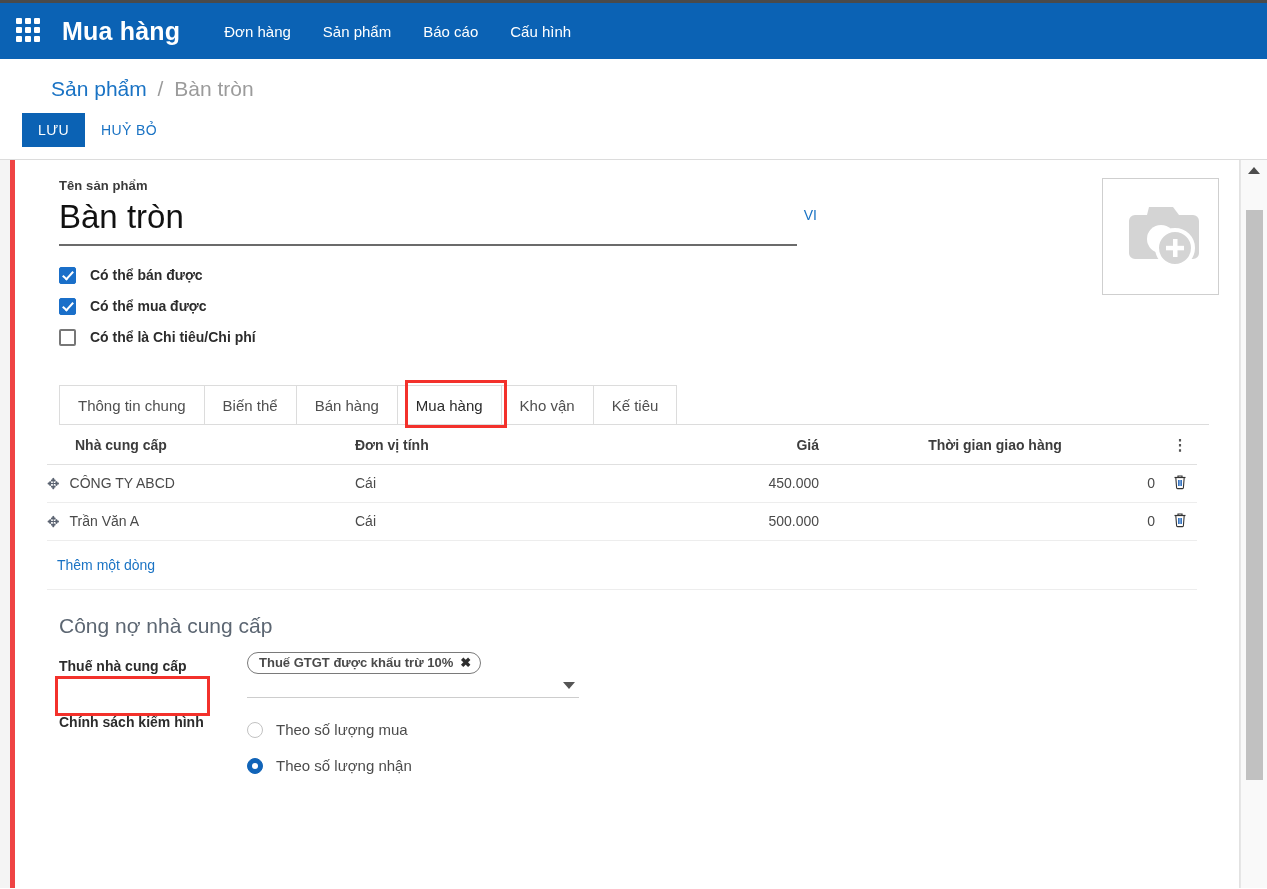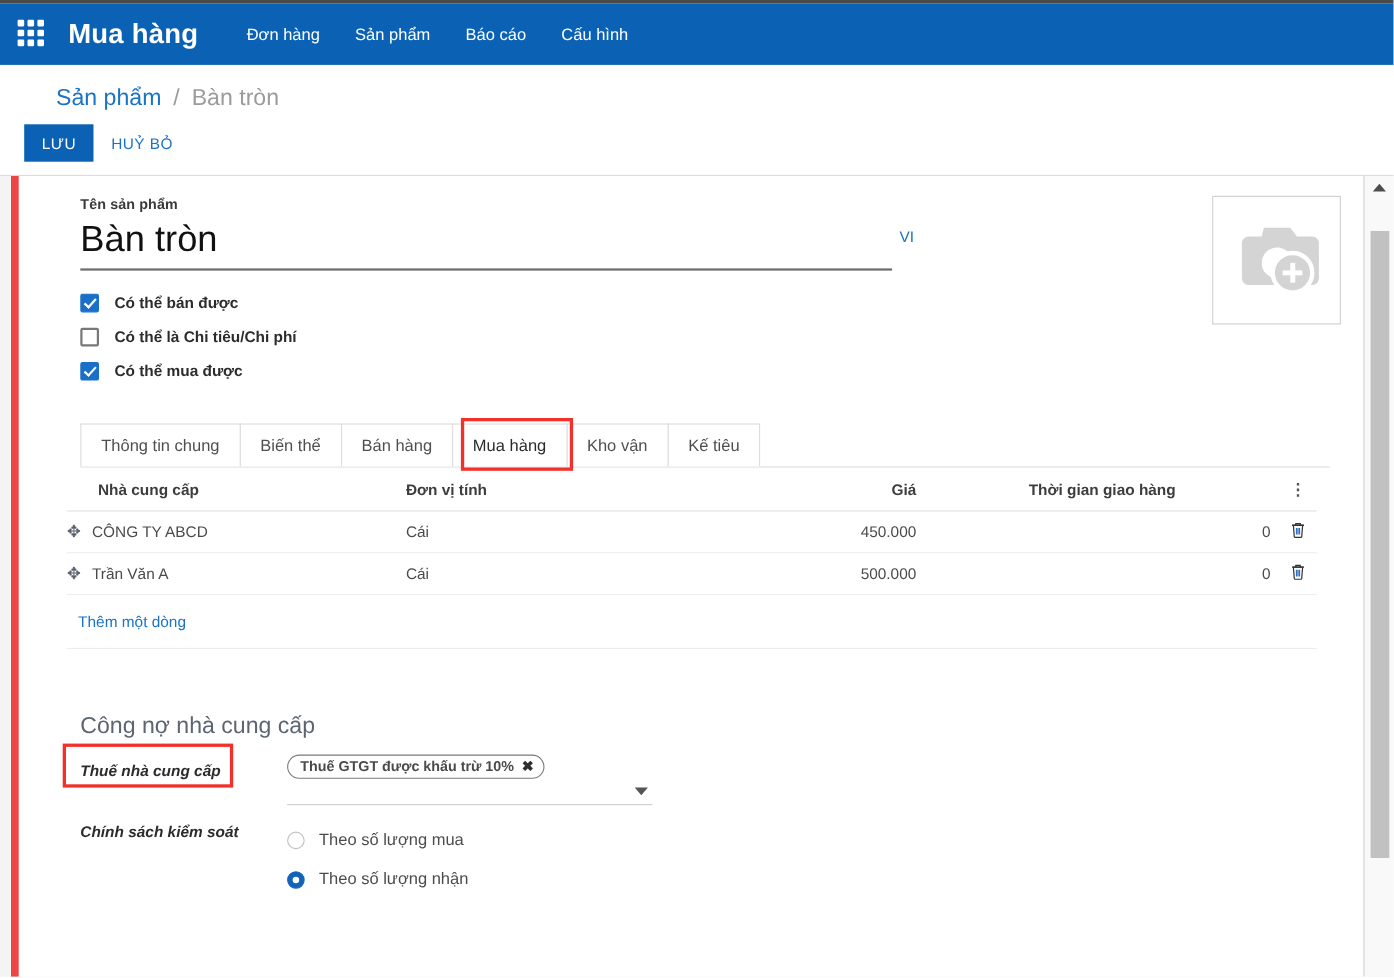--- a/index.html
+++ b/index.html
@@ -105,23 +105,23 @@
     margin-top: 12px;
     height: 729px;
     background: #f4f4f4;
     border-top: 1px solid #dcdcdc;
     overflow: hidden;
   }
   .sheet {
     position: absolute;
     top: 0; left: 10px; right: 27px; bottom: 0;
     background: #fff;
-    border-left: 7px solid #ef4444;
+    border-left: 5px solid #ef4444;
     border-right: 1px solid #e2e2e2;
-    padding: 18px 0 0 16px;
+    padding: 18px 0 0 4px;
     overflow: hidden;
   }
   .sheet-inner { padding: 0 30px 0 40px; position: relative; }
 
   
   .scrollbar {
     position: absolute;
     top: 0; right: 0;
     width: 27px; height: 100%;
     background: #f9f9f9;
@@ -298,36 +298,35 @@
     cursor: pointer;
     display: inline-block;
     padding: 4px 8px 4px 10px;
   }
   #add-hl { left: 40px; top: 516px; width: 155px; height: 40px; }
 
   
   .section-title {
     font-size: 21px;
     color: #5c6672;
-    margin-top: 58px;
+    margin-top: 24px;
     margin-bottom: 14px;
   }
   .form-row {
     display: flex;
     align-items: flex-start;
     margin-bottom: 10px;
   }
   .form-label {
     width: 188px;
     flex: 0 0 188px;
     font-size: 14px;
     font-weight: bold;
     color: #2c2c2c;
     padding-top: 6px;
-    font-style: italic;
   }
   .tag-area {
     position: relative;
     width: 332px;
     border-bottom: 1px solid #cdcdcd;
     padding-bottom: 4px;
     min-height: 46px;
   }
   .chip {
     display: inline-flex;
@@ -433,26 +432,26 @@
           <span class="lang-tag">VI</span>
         </div>
       </div>
 
       <div class="checks">
         <div class="chk-row">
           <span class="chk on"></span>
           <span class="chk-label">Có thể bán được</span>
         </div>
         <div class="chk-row">
+          <span class="chk on"></span>
+          <span class="chk-label">Có thể mua được</span>
+        </div>
+        <div class="chk-row">
           <span class="chk off"></span>
           <span class="chk-label">Có thể là Chi tiêu/Chi phí</span>
-        </div>
-        <div class="chk-row">
-          <span class="chk on"></span>
-          <span class="chk-label">Có thể mua được</span>
         </div>
       </div>
 
       <div class="tabs">
         <div class="tab">Thông tin chung</div>
         <div class="tab">Biến thể</div>
         <div class="tab">Bán hàng</div>
         <div class="tab active">Mua hàng</div>
         <div class="tab">Kho vận</div>
         <div class="tab">Kế tiêu</div>
@@ -529,21 +528,21 @@
         <div class="tag-area">
           <span class="chip">
             <span>Thuế GTGT được khấu trừ 10%</span>
             <span class="x">✖</span>
           </span>
           <span class="dropdown-caret"></span>
         </div>
       </div>
 
       <div class="form-row">
-        <div class="form-label">Chính sách kiểm soát</div>
+        <div class="form-label">Chính sách kiểm hình</div>
         <div class="radio-group">
           <div class="radio-row">
             <span class="radio off"></span>
             <span class="radio-label">Theo số lượng mua</span>
           </div>
           <div class="radio-row">
             <span class="radio on"></span>
             <span class="radio-label">Theo số lượng nhận</span>
           </div>
         </div>

